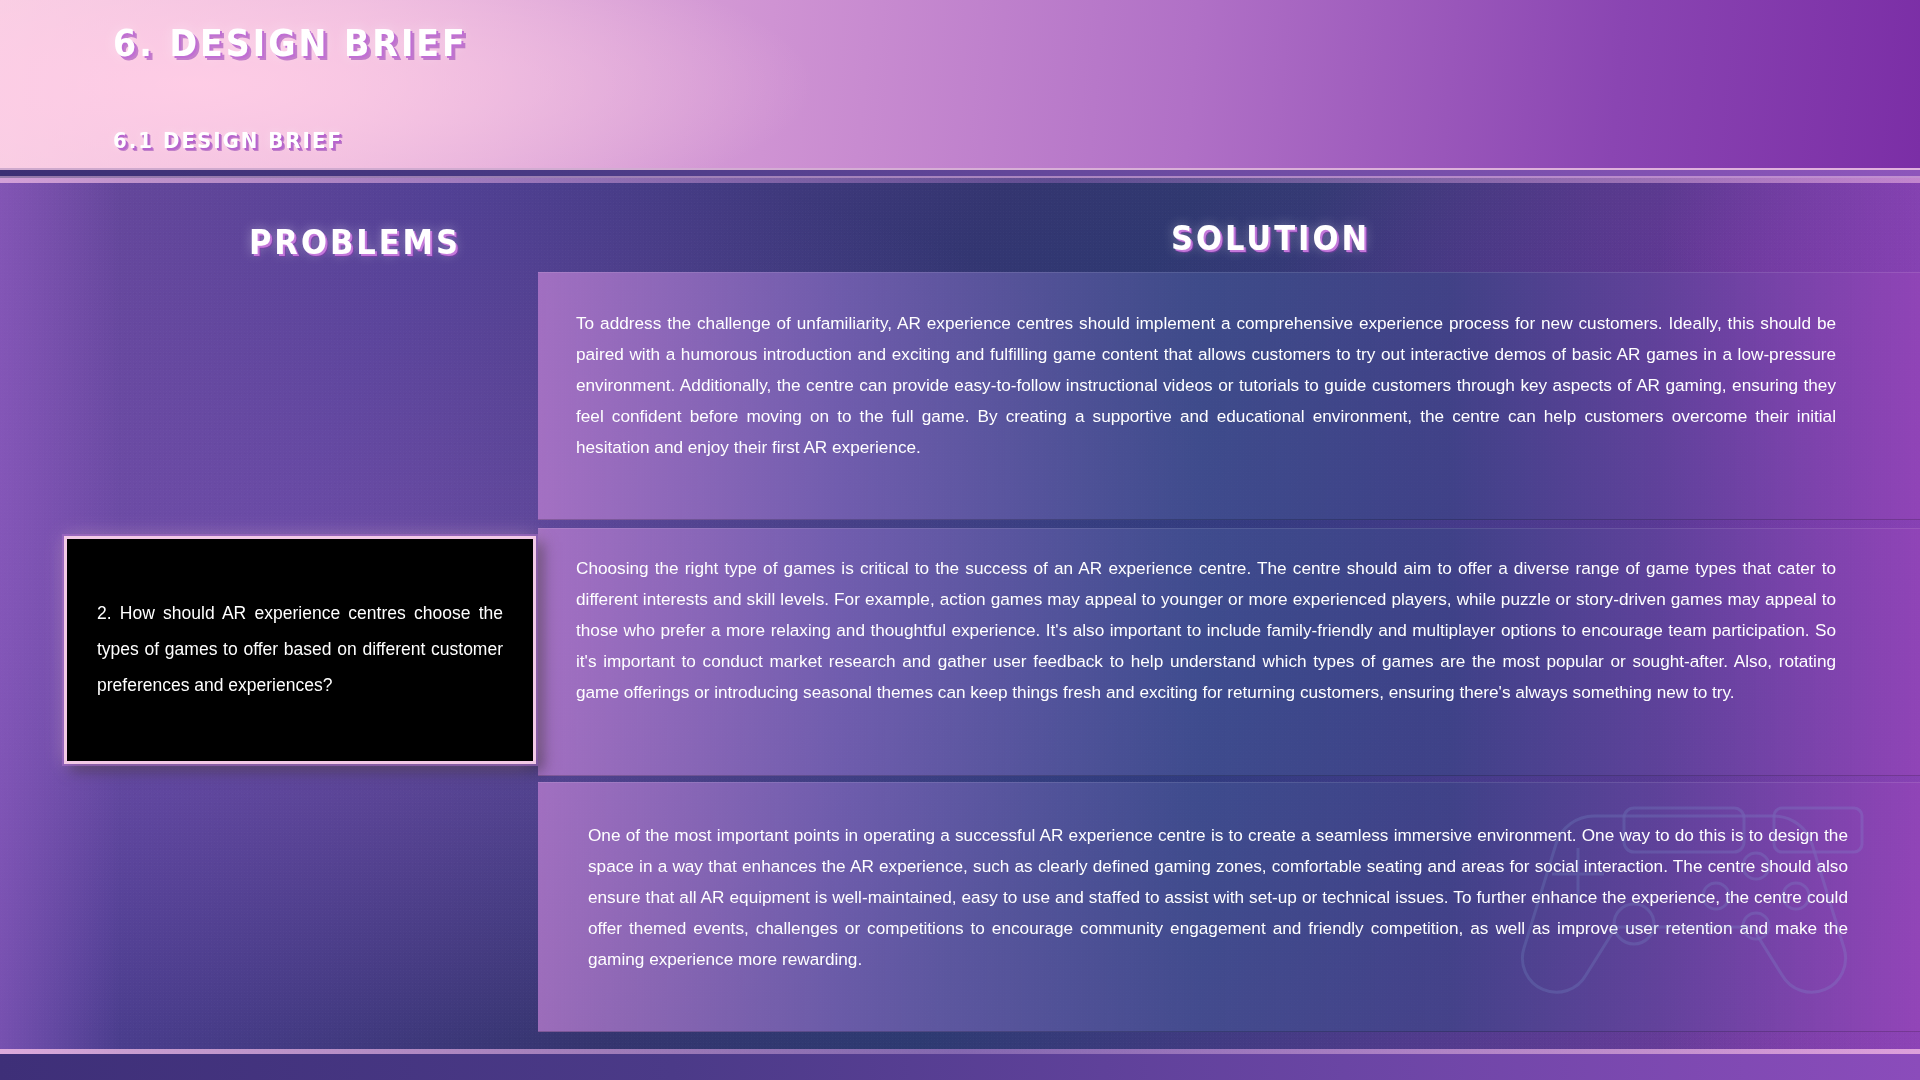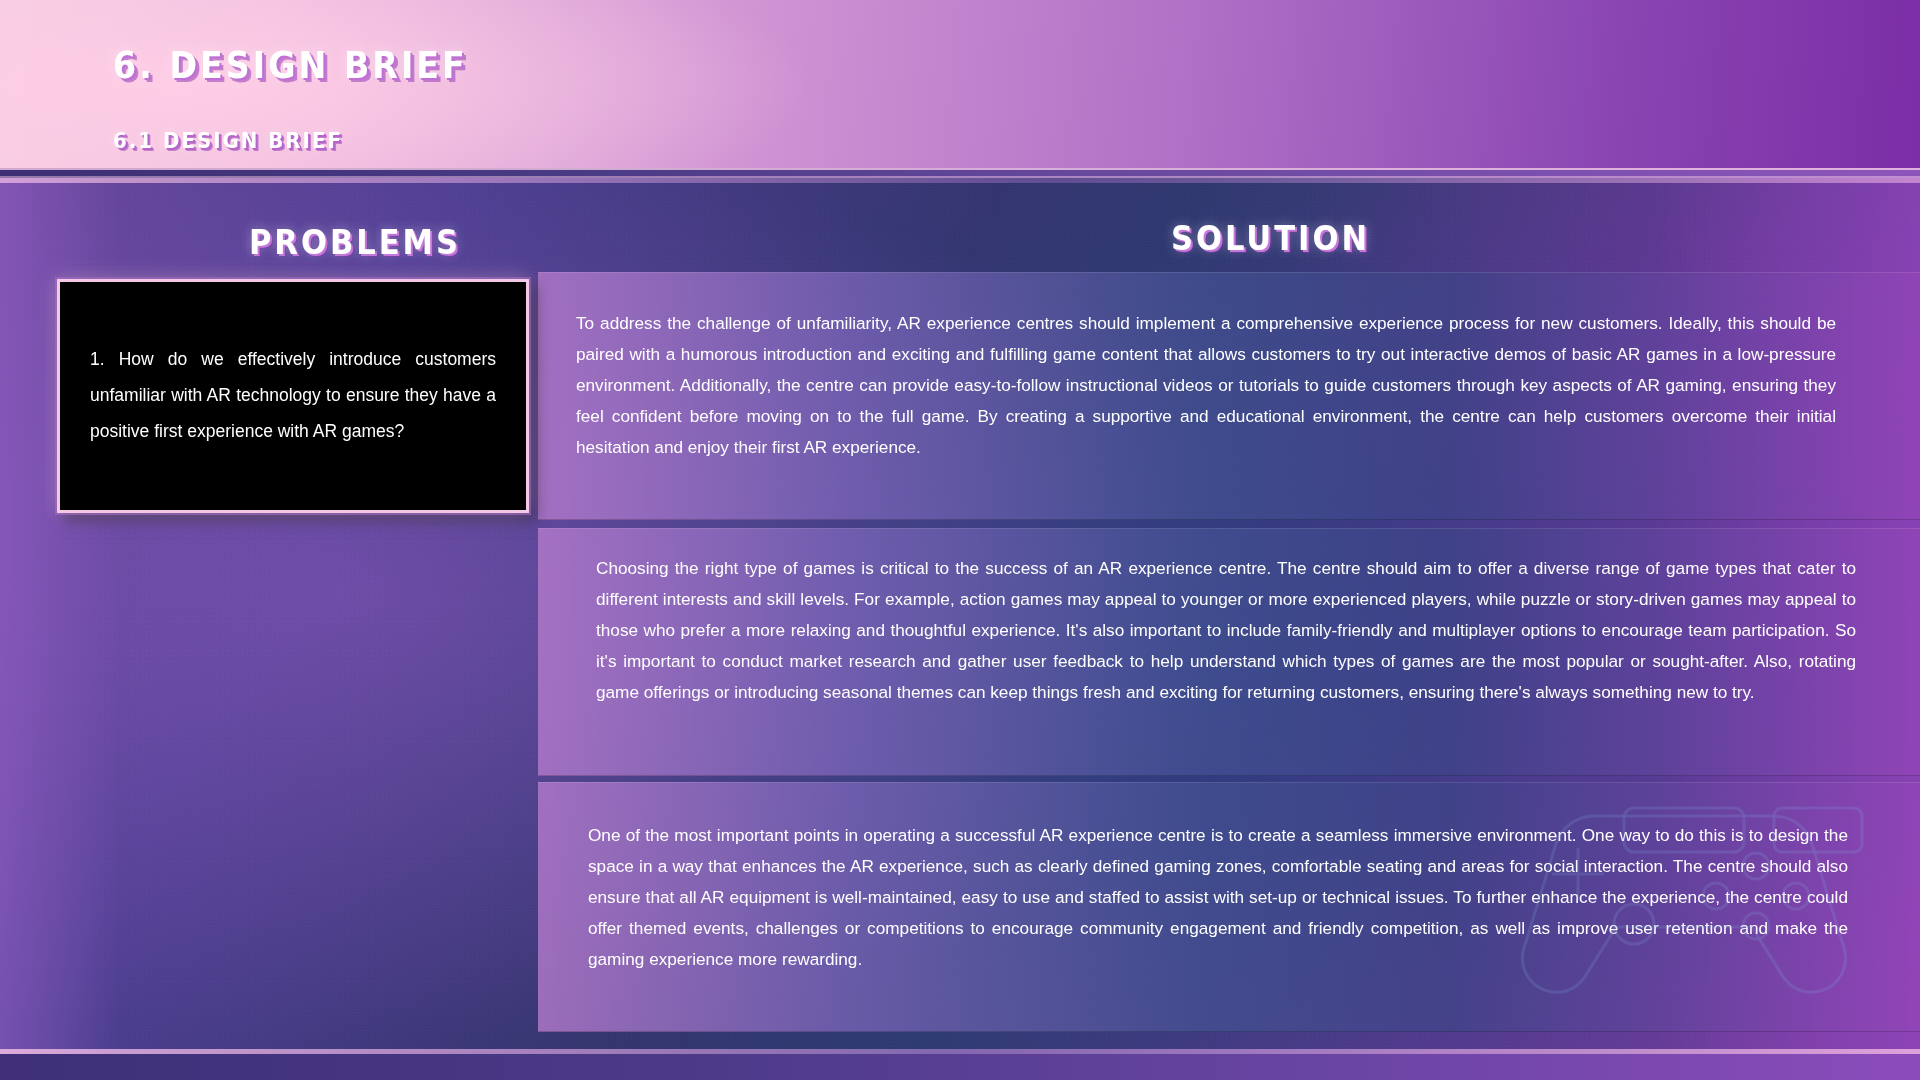--- a/index.html
+++ b/index.html
@@ -52,21 +52,21 @@
 
   .title-main, .title-sub, .col-head {
     font-family: "DejaVu Sans", sans-serif;
     font-weight: 700;
     color: #ffffff;
     letter-spacing: 2px;
     text-transform: uppercase;
     font-stretch: condensed;
   }
   .title-main {
-    position: absolute; left: 113px; top: 44px;
+    position: absolute; left: 113px; top: 22px;
     font-size: 37px; letter-spacing: 3px;
     text-shadow:
       2px 2px 0 #c06fd4,
       4px 4px 0 rgba(150,60,180,.55),
       0 0 14px rgba(255,255,255,.35);
   }
   .title-sub {
     position: absolute; left: 113px; top: 104px;
     font-size: 22px; letter-spacing: 2px;
     text-shadow:
@@ -120,21 +120,21 @@
     border-bottom: 1px solid rgba(0,0,0,.18);
   }
 
   
   #row1-card { left: 57px; top: 279px; width: 472px; height: 234px; }
   #row1-band { left: 538px; top: 272px; width: 1382px; height: 248px; }
   #row1-text { position: absolute; left: 576px; top: 300px; width: 1300px; }
 
   #row2-card { left: 64px; top: 536px; width: 472px; height: 228px; }
   #row2-band { left: 538px; top: 528px; width: 1382px; height: 248px; }
-  #row2-text { position: absolute; left: 596px; top: 545px; width: 1300px; }
+  #row2-text { position: absolute; left: 576px; top: 545px; width: 1300px; }
   #row3-band { left: 538px; top: 782px; width: 1382px; height: 250px; }
   #row3-text { position: absolute; left: 588px; top: 812px; width: 1300px; }
 
   
   #gamepad {
     position: absolute; right: 26px; top: 756px;
     width: 420px; height: 250px;
     opacity: .30; pointer-events: none;
   }
 
@@ -173,26 +173,26 @@
     <div class="title-main">6.  DESIGN BRIEF</div>
     <div class="title-sub">6.1 DESIGN BRIEF</div>
   </div>
   <div id="header-rule"></div>
   <div id="header-rule2"></div>
 
   <div class="col-head" id="head-problems">PROBLEMS</div>
   <div class="col-head" id="head-solution">SOLUTION</div>
 
   <div class="solution-band" id="row1-band"></div>
-  <div class="problem-card" id="row1-card">
-    <span>1. How do we effectively introduce customers unfamiliar with AR technology to ensure they have a positive first experience with AR games?</span>
+  <div class="solution-panel" id="row1-text">To address the challenge of unfamiliarity, AR experience centres should implement a comprehensive experience process for new customers. Ideally, this should be paired with a humorous introduction and exciting and fulfilling game content that allows customers to try out interactive demos of basic AR games in a low-pressure environment. Additionally, the centre can provide easy-to-follow instructional videos or tutorials to guide customers through key aspects of AR gaming, ensuring they feel confident before moving on to the full game. By creating a supportive and educational environment, the centre can help customers overcome their initial hesitation and enjoy their first AR experience.</div>
+
+  <div class="solution-band" id="row2-band"></div>
+  <div class="problem-card" id="row2-card">
+    <span>2. How should AR experience centres choose the types of games to offer based on different customer preferences and experiences?</span>
   </div>
-  <div class="solution-panel" id="row1-text">To address the challenge of unfamiliarity, AR experience centres should implement a comprehensive experience process for new customers. Ideally, this should be paired with a humorous introduction and exciting and fulfilling game content that allows customers to try out interactive demos of basic AR games in a low-pressure environment. Additionally, the centre can provide easy-to-follow instructional videos or tutorials to guide customers through key aspects of AR gaming, ensuring they feel confident before moving on to the full game. By creating a supportive and educational environment, the centre can help customers overcome their initial hesitation and enjoy their first AR experience.</div>
-
-  <div class="solution-band" id="row2-band"></div>
   <div class="solution-panel" id="row2-text">Choosing the right type of games is critical to the success of an AR experience centre. The centre should aim to offer a diverse range of game types that cater to different interests and skill levels. For example, action games may appeal to younger or more experienced players, while puzzle or story-driven games may appeal to those who prefer a more relaxing and thoughtful experience. It's also important to include family-friendly and multiplayer options to encourage team participation. So it's important to conduct market research and gather user feedback to help understand which types of games are the most popular or sought-after. Also, rotating game offerings or introducing seasonal themes can keep things fresh and exciting for returning customers, ensuring there's always something new to try.</div>
 
   <div class="solution-band" id="row3-band"></div>
 
   <div class="solution-panel" id="row3-text">One of the most important points in operating a successful AR experience centre is to create a seamless immersive environment. One way to do this is to design the space in a way that enhances the AR experience, such as clearly defined gaming zones, comfortable seating and areas for social interaction. The centre should also ensure that all AR equipment is well-maintained, easy to use and staffed to assist with set-up or technical issues. To further enhance the experience, the centre could offer themed events, challenges or competitions to encourage community engagement and friendly competition, as well as improve user retention and make the gaming experience more rewarding.</div>
 
   <svg id="gamepad" viewBox="0 0 420 250">
     <g fill="none" stroke="#7fa7d8" stroke-width="3" stroke-opacity="0.65">
       <path d="M120 60 h180 a40 40 0 0 1 38 28 l32 104 a34 34 0 0 1 -62 27 l-30 -48 h-136 l-30 48 a34 34 0 0 1 -62 -27 l32 -104 a40 40 0 0 1 38 -28 z"></path>
       <rect x="150" y="52" width="120" height="44" rx="10"></rect>

